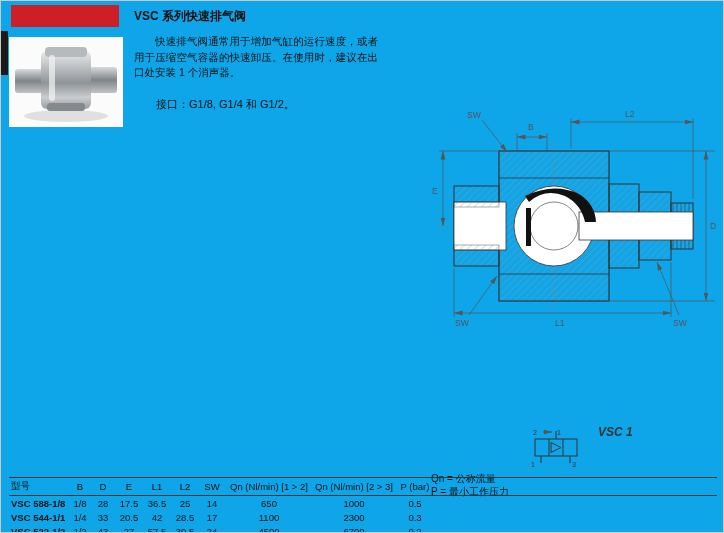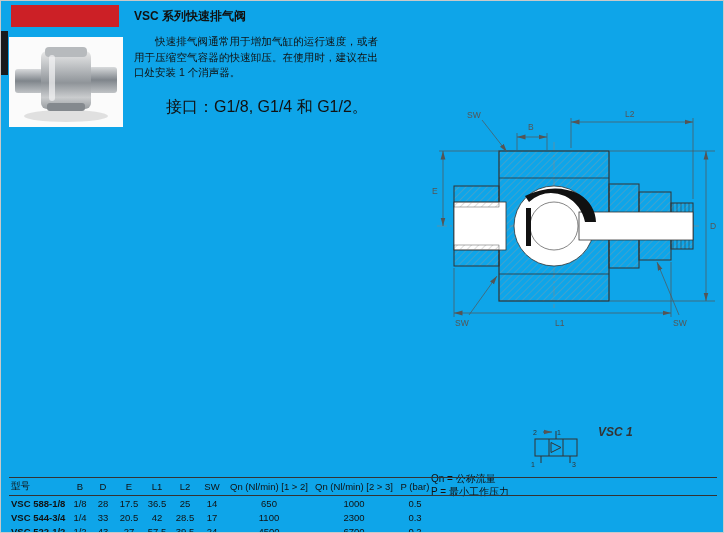--- a/index.html
+++ b/index.html
@@ -10,21 +10,21 @@
 
   .red-banner { position:absolute; left:10px; top:4px; width:108px; height:22px; }
   .black-tab  { position:absolute; left:0; top:30px; width:7px; height:44px; }
 
   .photo { position:absolute; left:8px; top:36px; width:114px; height:90px; }
 
   .title { position:absolute; left:133px; top:7px; font-size:12px; font-weight:bold; }
   .intro { position:absolute; left:133px; top:33px; width:244px; font-size:10.5px;
            line-height:15.5px; text-indent:2em; text-align:justify; }
   .ports-line { position:absolute; left:133px; top:96px; width:244px;
-                font-size:16px; text-indent:2em; }
+                font-size:11px; text-indent:2em; }
 
   .tech-drawing { position:absolute; left:428px; top:95px; width:292px; height:252px; }
 
   .symbol { position:absolute; left:520px; top:424px; width:80px; height:45px; }
   .symbol-name { position:absolute; left:597px; top:424px; font-size:12px;
                  font-style:italic; font-weight:bold; color:#333; }
 
   .notes { position:absolute; left:430px; top:472px; font-size:10px; line-height:12.5px; }
 
   table.specs { position:absolute; left:8px; top:476px; width:708px;
@@ -210,21 +210,21 @@
         <td>17.5</td>
         <td>36.5</td>
         <td>25</td>
         <td>14</td>
         <td>650</td>
         <td>1000</td>
         <td>0.5</td>
         <td></td>
       </tr>
       <tr>
-        <td>VSC 544-3/4</td>
+        <td>VSC 544-1/1</td>
         <td>1/4</td>
         <td>33</td>
         <td>20.5</td>
         <td>42</td>
         <td>28.5</td>
         <td>17</td>
         <td>1100</td>
         <td>2300</td>
         <td>0.3</td>
         <td></td>

